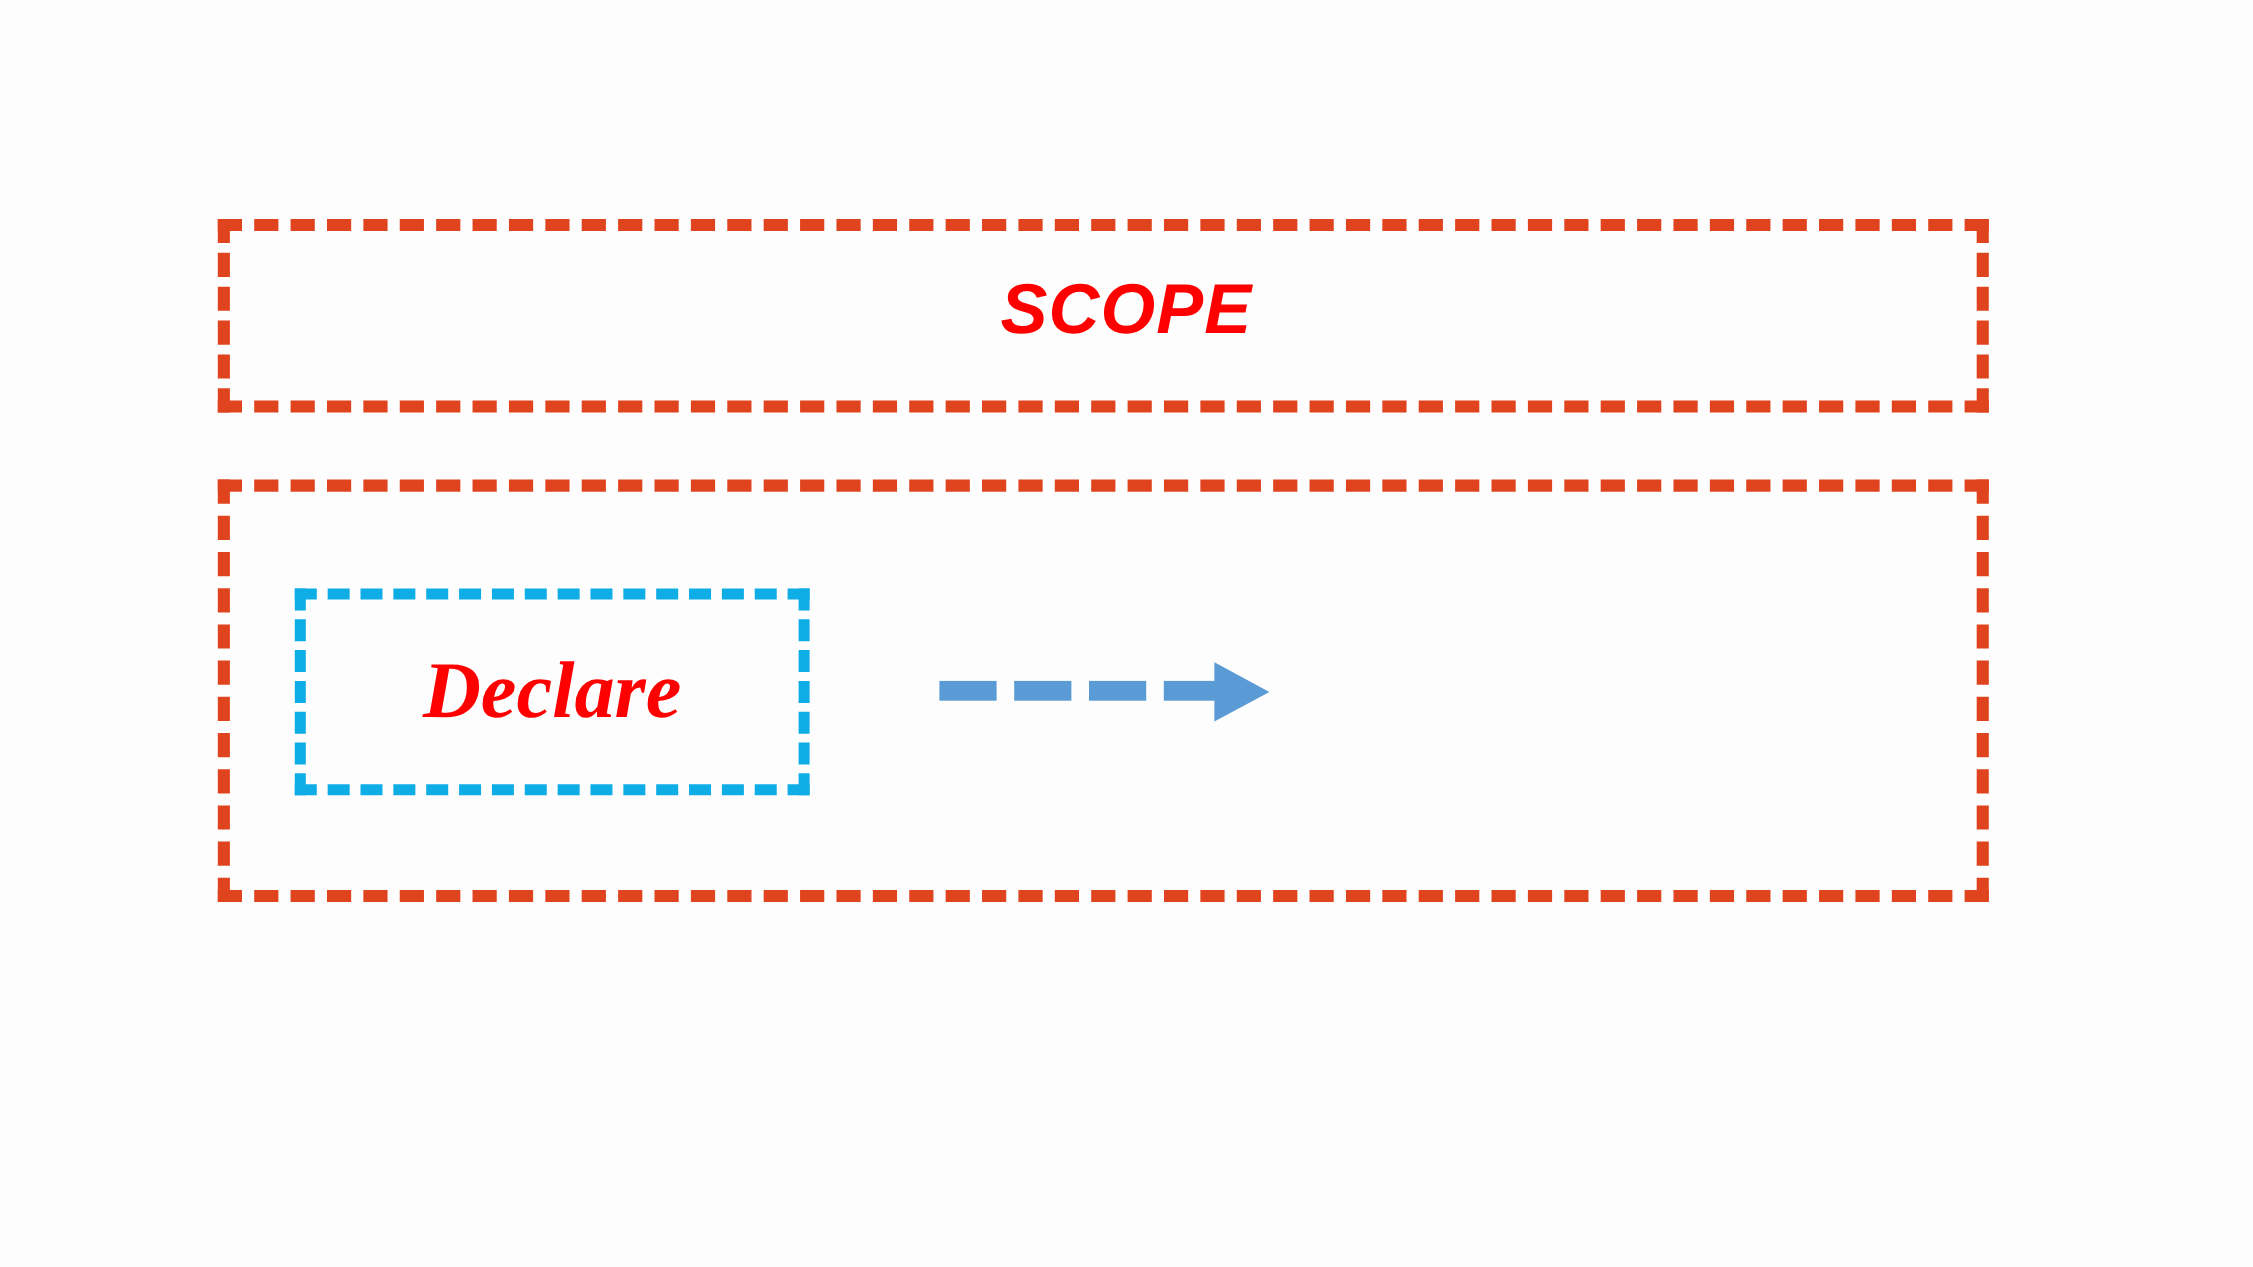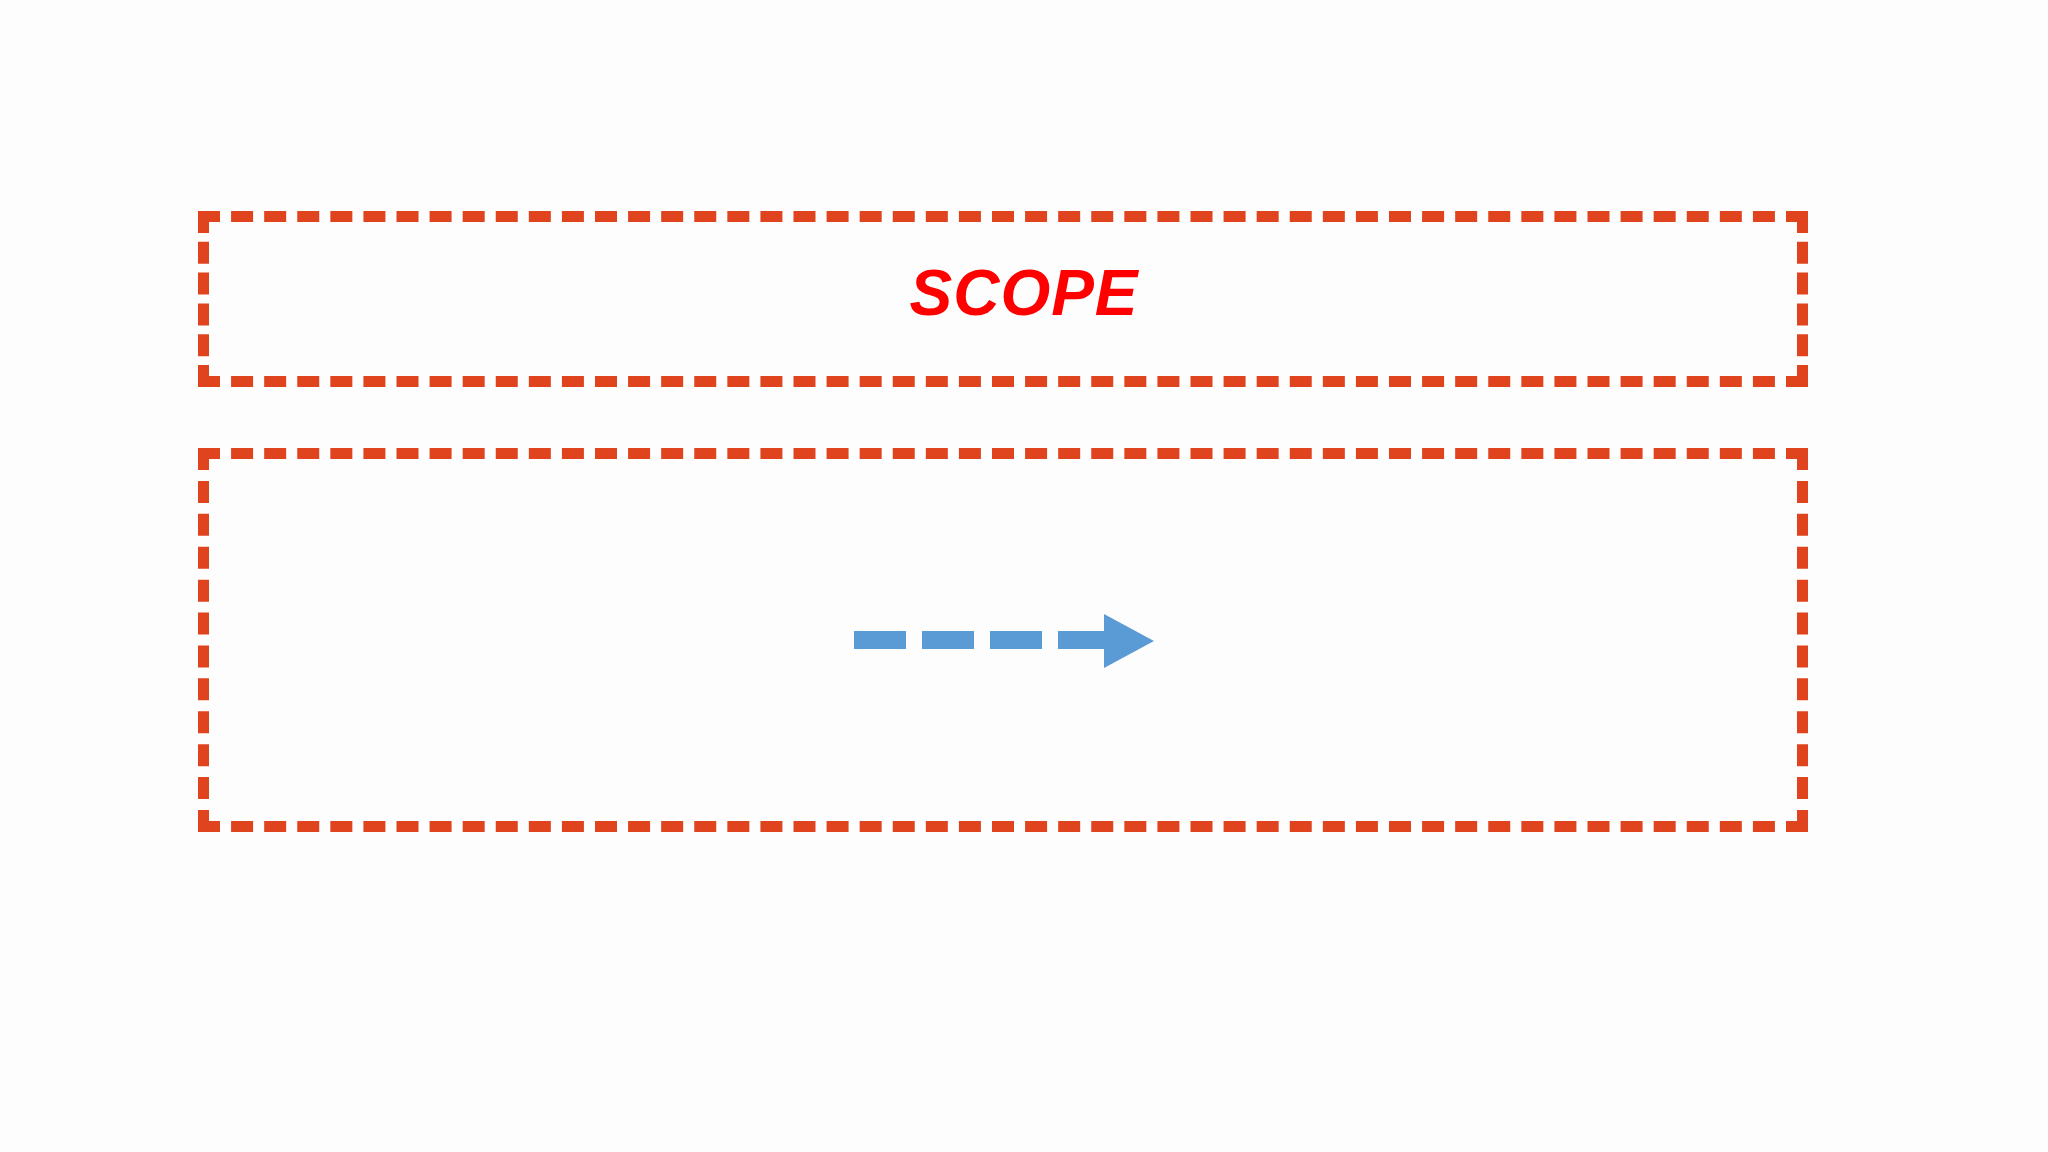--- a/index.html
+++ b/index.html
@@ -10,21 +10,21 @@
   body {
     width: 2048px;
     height: 1152px;
     position: relative;
     overflow: hidden;
     font-family: "Liberation Sans", sans-serif;
   }
 
   #canvas {
     position: absolute;
-    left: 0; top: 16px;
+    left: 0; top: 4px;
     width: 2048px;
     height: 1067px;
   }
 
   
   .dash-box {
     position: absolute;
     box-sizing: border-box;
     background: transparent;
   }
@@ -109,20 +109,23 @@
 </head>
 <body>
 
 <div id="canvas">
 
   <div class="dash-box scope-box"></div>
   <div class="scope-label">SCOPE</div>
 
   <div class="dash-box container-box"></div>
 
+  <div class="dash-box inner-box declare-box">
+    <span class="node-label">Declare</span>
+  </div>
 
   <div class="arrow-wrap">
     <svg width="308" height="66" viewBox="0 0 308 66">
       <rect x="2" y="23" width="52" height="18" fill="#5B9BD5"></rect>
       <rect x="70" y="23" width="52" height="18" fill="#5B9BD5"></rect>
       <rect x="138" y="23" width="52" height="18" fill="#5B9BD5"></rect>
       <rect x="206" y="23" width="52" height="18" fill="#5B9BD5"></rect>
       <rect x="252" y="23" width="0" height="18" fill="#5B9BD5"></rect>
       <polygon points="252,6 252,60 302,33" fill="#5B9BD5"></polygon>
     </svg>

